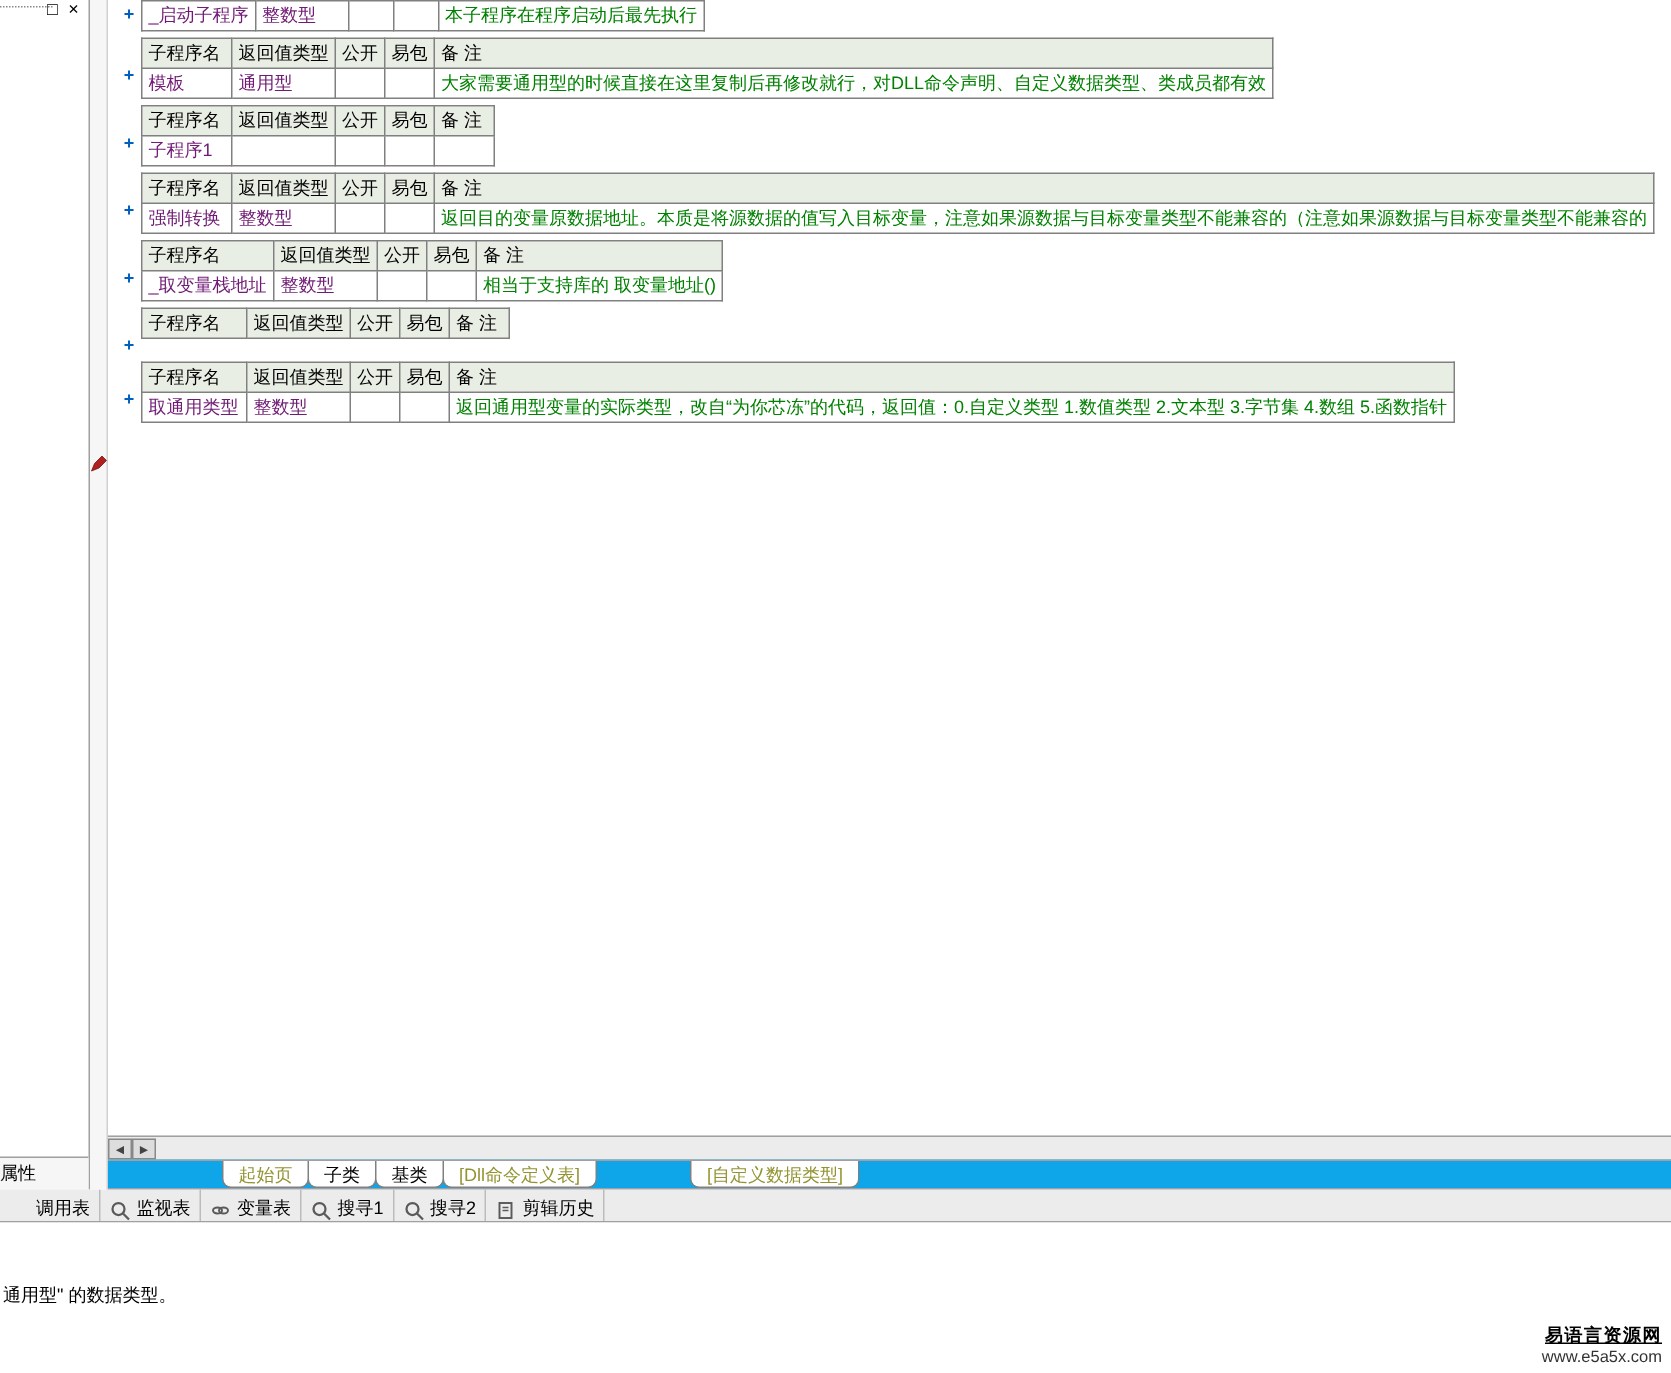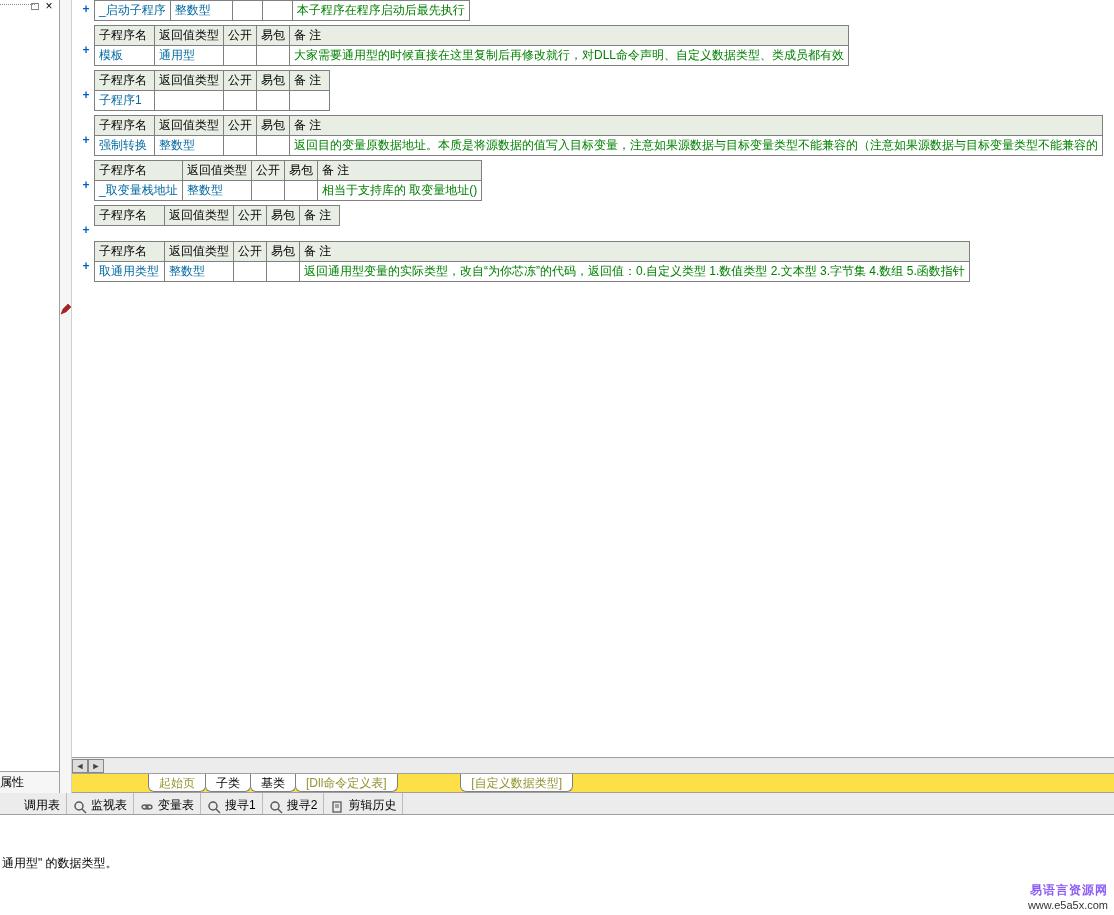--- a/index.html
+++ b/index.html
@@ -17,34 +17,34 @@
 .code-area { flex: 1; display: flex; flex-direction: column; min-width: 0; }
 .code-scroll { flex: 1; overflow: hidden; background: #fff; padding-left: 6px; }
 .tbl-wrap { margin-bottom: 4px; display: flex; align-items: flex-start; }
 .grid { border-collapse: collapse; }
 .grid th, .grid td { border: 1px solid #808080; padding: 1px 4px; height: 18px; text-align: left; font-weight: normal; white-space: nowrap; }
 .grid th { background: #E8EEE4; }
 .grid td { background: #fff; }
 .c-pub { width: 30px; }
 .c-pkg { width: 30px; }
 .c-note { min-width: 40px; }
-.blue { color: #0369a1; }
+.blue { color: #701a75; }
 .green { color: #008000; }
 .hscroll { height: 16px; background: #ECECEC; border-top: 1px solid #a0a0a0; display: flex; align-items: center; }
 .hs-btn { width: 16px; height: 14px; border: 1px solid #888; background: #ddd; display: inline-flex; align-items: center; justify-content: center; font-size: 9px; color: #444; cursor: pointer; }
-.doc-tabs { height: 20px; background: #fde047; border-top: 1px solid #a0a0a0; border-bottom: 1px solid #a0a0a0; display: flex; align-items: flex-start; padding-left: 76px; }
+.doc-tabs { height: 20px; background: #0ea5e9; border-top: 1px solid #a0a0a0; border-bottom: 1px solid #a0a0a0; display: flex; align-items: flex-start; padding-left: 76px; }
 .dtab { padding: 2px 10px 1px 10px; border: 1px solid #808080; border-top: none; border-bottom-left-radius: 6px; border-bottom-right-radius: 6px; margin-right: -1px; background: #fff; cursor: pointer; font-size: 12px; line-height: 14px; }
 .dtab.active { font-weight: bold; margin-top: 48px; }
 .dtab.dim { color: #939331; }
 .tool-tabs { height: 22px; background: #ECECEC; display: flex; align-items: center; border-bottom: 1px solid #a0a0a0; }
 .ttab { padding: 0 6px; height: 100%; display: flex; align-items: flex-end; gap: 4px; border-right: 1px solid #bcbcbc; cursor: pointer; }
 .ttab .ticon { width: 14px; height: 14px; display: inline-flex; align-items: center; justify-content: center; }
 .msg-area { flex: 0 0 100px; background: #fff; padding: 40px 0 0 2px; position: relative; }
 .watermark { position: absolute; right: 6px; bottom: 4px; text-align: right; font-size: 12px; }
-.watermark .w1 { color: #8b5cf6; font-weight: bold; letter-spacing: 1px; }
+.watermark .w1 { color: #000000; font-weight: bold; letter-spacing: 1px; text-decoration: underline; }
 .watermark .w2 { color: #333; font-size: 11px; }
 .idx-col { width: 16px; text-align: center; color: #0060C0; font-weight: bold; cursor: pointer; user-select: none; padding-top: 2px; }
 </style>
 </head>
 <body>
 
 <div class="root">
   <div class="upper">
     <div class="left-pane">
       <div class="tree-area">

